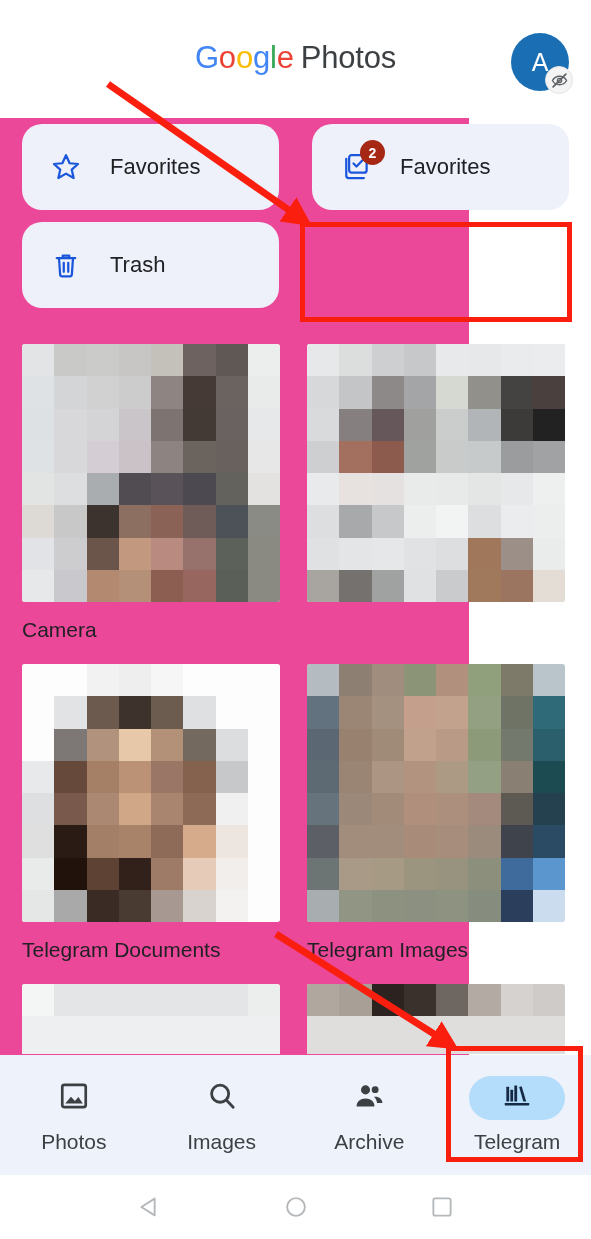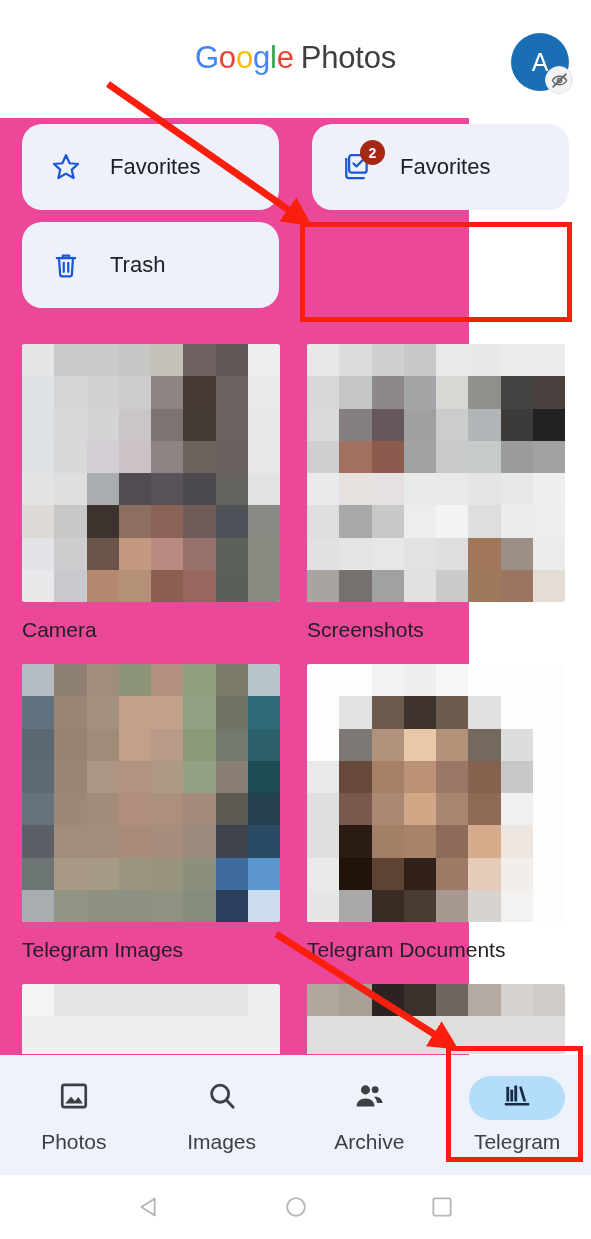--- a/index.html
+++ b/index.html
@@ -410,21 +410,78 @@
           <rect x="0" y="7" width="1" height="1" fill="#a8a5a1"></rect>
             <rect x="1" y="7" width="1" height="1" fill="#74716e"></rect>
             <rect x="2" y="7" width="1" height="1" fill="#a0a1a1"></rect>
             <rect x="3" y="7" width="1" height="1" fill="#dfe1e2"></rect>
             <rect x="4" y="7" width="1" height="1" fill="#c9cbcc"></rect>
             <rect x="5" y="7" width="1" height="1" fill="#a0785c"></rect>
             <rect x="6" y="7" width="1" height="1" fill="#9b7560"></rect>
             <rect x="7" y="7" width="1" height="1" fill="#e3ddd6"></rect>
         </svg>
       </div>
-      <div class="album-title">Screenshots</div>
+    </div>
+
+    <div class="album">
+      <div class="thumb">
+        <svg viewBox="0 0 8 8" preserveAspectRatio="none" shape-rendering="crispEdges">
+          <rect x="0" y="0" width="8" height="8" fill="#fdfdfd"></rect>
+          <rect x="2" y="0" width="1" height="1" fill="#f2f2f2"></rect>
+            <rect x="3" y="0" width="1" height="1" fill="#eeeeee"></rect>
+            <rect x="4" y="0" width="1" height="1" fill="#f6f6f6"></rect>
+          <rect x="1" y="1" width="1" height="1" fill="#e2e3e4"></rect>
+            <rect x="2" y="1" width="1" height="1" fill="#6d5a4e"></rect>
+            <rect x="3" y="1" width="1" height="1" fill="#3d332c"></rect>
+            <rect x="4" y="1" width="1" height="1" fill="#6c5c50"></rect>
+            <rect x="5" y="1" width="1" height="1" fill="#dfe0e2"></rect>
+          <rect x="1" y="2" width="1" height="1" fill="#7d7875"></rect>
+            <rect x="2" y="2" width="1" height="1" fill="#b1927c"></rect>
+            <rect x="3" y="2" width="1" height="1" fill="#e7c9a9"></rect>
+            <rect x="4" y="2" width="1" height="1" fill="#b39178"></rect>
+            <rect x="5" y="2" width="1" height="1" fill="#73695f"></rect>
+            <rect x="6" y="2" width="1" height="1" fill="#dcdddf"></rect>
+          <rect x="0" y="3" width="1" height="1" fill="#e8e9ea"></rect>
+            <rect x="1" y="3" width="1" height="1" fill="#67493b"></rect>
+            <rect x="2" y="3" width="1" height="1" fill="#a67f67"></rect>
+            <rect x="3" y="3" width="1" height="1" fill="#bb9275"></rect>
+            <rect x="4" y="3" width="1" height="1" fill="#997666"></rect>
+            <rect x="5" y="3" width="1" height="1" fill="#84624e"></rect>
+            <rect x="6" y="3" width="1" height="1" fill="#c7c8c9"></rect>
+          <rect x="0" y="4" width="1" height="1" fill="#dedfe0"></rect>
+            <rect x="1" y="4" width="1" height="1" fill="#79594b"></rect>
+            <rect x="2" y="4" width="1" height="1" fill="#ab8871"></rect>
+            <rect x="3" y="4" width="1" height="1" fill="#d0a888"></rect>
+            <rect x="4" y="4" width="1" height="1" fill="#a98570"></rect>
+            <rect x="5" y="4" width="1" height="1" fill="#8c6a56"></rect>
+            <rect x="6" y="4" width="1" height="1" fill="#f0f0f0"></rect>
+          <rect x="0" y="5" width="1" height="1" fill="#dfdfdf"></rect>
+            <rect x="1" y="5" width="1" height="1" fill="#2a1b14"></rect>
+            <rect x="2" y="5" width="1" height="1" fill="#a47f68"></rect>
+            <rect x="3" y="5" width="1" height="1" fill="#a98369"></rect>
+            <rect x="4" y="5" width="1" height="1" fill="#8d6b58"></rect>
+            <rect x="5" y="5" width="1" height="1" fill="#d6ab8c"></rect>
+            <rect x="6" y="5" width="1" height="1" fill="#ece5e0"></rect>
+          <rect x="0" y="6" width="1" height="1" fill="#e9eaea"></rect>
+            <rect x="1" y="6" width="1" height="1" fill="#21120c"></rect>
+            <rect x="2" y="6" width="1" height="1" fill="#5e4334"></rect>
+            <rect x="3" y="6" width="1" height="1" fill="#31211a"></rect>
+            <rect x="4" y="6" width="1" height="1" fill="#9d7b66"></rect>
+            <rect x="5" y="6" width="1" height="1" fill="#e6cbb8"></rect>
+            <rect x="6" y="6" width="1" height="1" fill="#f2eeeb"></rect>
+          <rect x="0" y="7" width="1" height="1" fill="#e5e6e6"></rect>
+            <rect x="1" y="7" width="1" height="1" fill="#a9a9a9"></rect>
+            <rect x="2" y="7" width="1" height="1" fill="#3a2c24"></rect>
+            <rect x="3" y="7" width="1" height="1" fill="#4a3b32"></rect>
+            <rect x="4" y="7" width="1" height="1" fill="#a79891"></rect>
+            <rect x="5" y="7" width="1" height="1" fill="#d9d3cf"></rect>
+            <rect x="6" y="7" width="1" height="1" fill="#f4f2f1"></rect>
+        </svg>
+      </div>
+      <div class="album-title">Telegram Documents</div>
     </div>
 
     <div class="album">
       <div class="thumb">
         <svg viewBox="0 0 8 8" preserveAspectRatio="none" shape-rendering="crispEdges">
           <rect x="0" y="0" width="1" height="1" fill="#b4bcc1"></rect>
             <rect x="1" y="0" width="1" height="1" fill="#8d7f72"></rect>
             <rect x="2" y="0" width="1" height="1" fill="#a08d7e"></rect>
             <rect x="3" y="0" width="1" height="1" fill="#8c9477"></rect>
             <rect x="4" y="0" width="1" height="1" fill="#b2907e"></rect>
@@ -488,78 +545,20 @@
             <rect x="6" y="7" width="1" height="1" fill="#2b3f5c"></rect>
             <rect x="7" y="7" width="1" height="1" fill="#ccdcef"></rect>
         </svg>
       </div>
       <div class="album-title">Telegram Images</div>
     </div>
 
     <div class="album">
       <div class="thumb">
         <svg viewBox="0 0 8 8" preserveAspectRatio="none" shape-rendering="crispEdges">
-          <rect x="0" y="0" width="8" height="8" fill="#fdfdfd"></rect>
-          <rect x="2" y="0" width="1" height="1" fill="#f2f2f2"></rect>
-            <rect x="3" y="0" width="1" height="1" fill="#eeeeee"></rect>
-            <rect x="4" y="0" width="1" height="1" fill="#f6f6f6"></rect>
-          <rect x="1" y="1" width="1" height="1" fill="#e2e3e4"></rect>
-            <rect x="2" y="1" width="1" height="1" fill="#6d5a4e"></rect>
-            <rect x="3" y="1" width="1" height="1" fill="#3d332c"></rect>
-            <rect x="4" y="1" width="1" height="1" fill="#6c5c50"></rect>
-            <rect x="5" y="1" width="1" height="1" fill="#dfe0e2"></rect>
-          <rect x="1" y="2" width="1" height="1" fill="#7d7875"></rect>
-            <rect x="2" y="2" width="1" height="1" fill="#b1927c"></rect>
-            <rect x="3" y="2" width="1" height="1" fill="#e7c9a9"></rect>
-            <rect x="4" y="2" width="1" height="1" fill="#b39178"></rect>
-            <rect x="5" y="2" width="1" height="1" fill="#73695f"></rect>
-            <rect x="6" y="2" width="1" height="1" fill="#dcdddf"></rect>
-          <rect x="0" y="3" width="1" height="1" fill="#e8e9ea"></rect>
-            <rect x="1" y="3" width="1" height="1" fill="#67493b"></rect>
-            <rect x="2" y="3" width="1" height="1" fill="#a67f67"></rect>
-            <rect x="3" y="3" width="1" height="1" fill="#bb9275"></rect>
-            <rect x="4" y="3" width="1" height="1" fill="#997666"></rect>
-            <rect x="5" y="3" width="1" height="1" fill="#84624e"></rect>
-            <rect x="6" y="3" width="1" height="1" fill="#c7c8c9"></rect>
-          <rect x="0" y="4" width="1" height="1" fill="#dedfe0"></rect>
-            <rect x="1" y="4" width="1" height="1" fill="#79594b"></rect>
-            <rect x="2" y="4" width="1" height="1" fill="#ab8871"></rect>
-            <rect x="3" y="4" width="1" height="1" fill="#d0a888"></rect>
-            <rect x="4" y="4" width="1" height="1" fill="#a98570"></rect>
-            <rect x="5" y="4" width="1" height="1" fill="#8c6a56"></rect>
-            <rect x="6" y="4" width="1" height="1" fill="#f0f0f0"></rect>
-          <rect x="0" y="5" width="1" height="1" fill="#dfdfdf"></rect>
-            <rect x="1" y="5" width="1" height="1" fill="#2a1b14"></rect>
-            <rect x="2" y="5" width="1" height="1" fill="#a47f68"></rect>
-            <rect x="3" y="5" width="1" height="1" fill="#a98369"></rect>
-            <rect x="4" y="5" width="1" height="1" fill="#8d6b58"></rect>
-            <rect x="5" y="5" width="1" height="1" fill="#d6ab8c"></rect>
-            <rect x="6" y="5" width="1" height="1" fill="#ece5e0"></rect>
-          <rect x="0" y="6" width="1" height="1" fill="#e9eaea"></rect>
-            <rect x="1" y="6" width="1" height="1" fill="#21120c"></rect>
-            <rect x="2" y="6" width="1" height="1" fill="#5e4334"></rect>
-            <rect x="3" y="6" width="1" height="1" fill="#31211a"></rect>
-            <rect x="4" y="6" width="1" height="1" fill="#9d7b66"></rect>
-            <rect x="5" y="6" width="1" height="1" fill="#e6cbb8"></rect>
-            <rect x="6" y="6" width="1" height="1" fill="#f2eeeb"></rect>
-          <rect x="0" y="7" width="1" height="1" fill="#e5e6e6"></rect>
-            <rect x="1" y="7" width="1" height="1" fill="#a9a9a9"></rect>
-            <rect x="2" y="7" width="1" height="1" fill="#3a2c24"></rect>
-            <rect x="3" y="7" width="1" height="1" fill="#4a3b32"></rect>
-            <rect x="4" y="7" width="1" height="1" fill="#a79891"></rect>
-            <rect x="5" y="7" width="1" height="1" fill="#d9d3cf"></rect>
-            <rect x="6" y="7" width="1" height="1" fill="#f4f2f1"></rect>
-        </svg>
-      </div>
-      <div class="album-title">Telegram Documents</div>
-    </div>
-
-    <div class="album">
-      <div class="thumb">
-        <svg viewBox="0 0 8 8" preserveAspectRatio="none" shape-rendering="crispEdges">
           <rect x="0" y="0" width="8" height="8" fill="#eceded"></rect>
           <rect x="0" y="0" width="1" height="1" fill="#f4f5f5"></rect>
             <rect x="1" y="0" width="6" height="1" fill="#e4e5e6"></rect>
           <rect x="0" y="1" width="8" height="7" fill="#eeeff0"></rect>
         </svg>
       </div>
       <div class="album-title"></div>
     </div>
 
     <div class="album">

